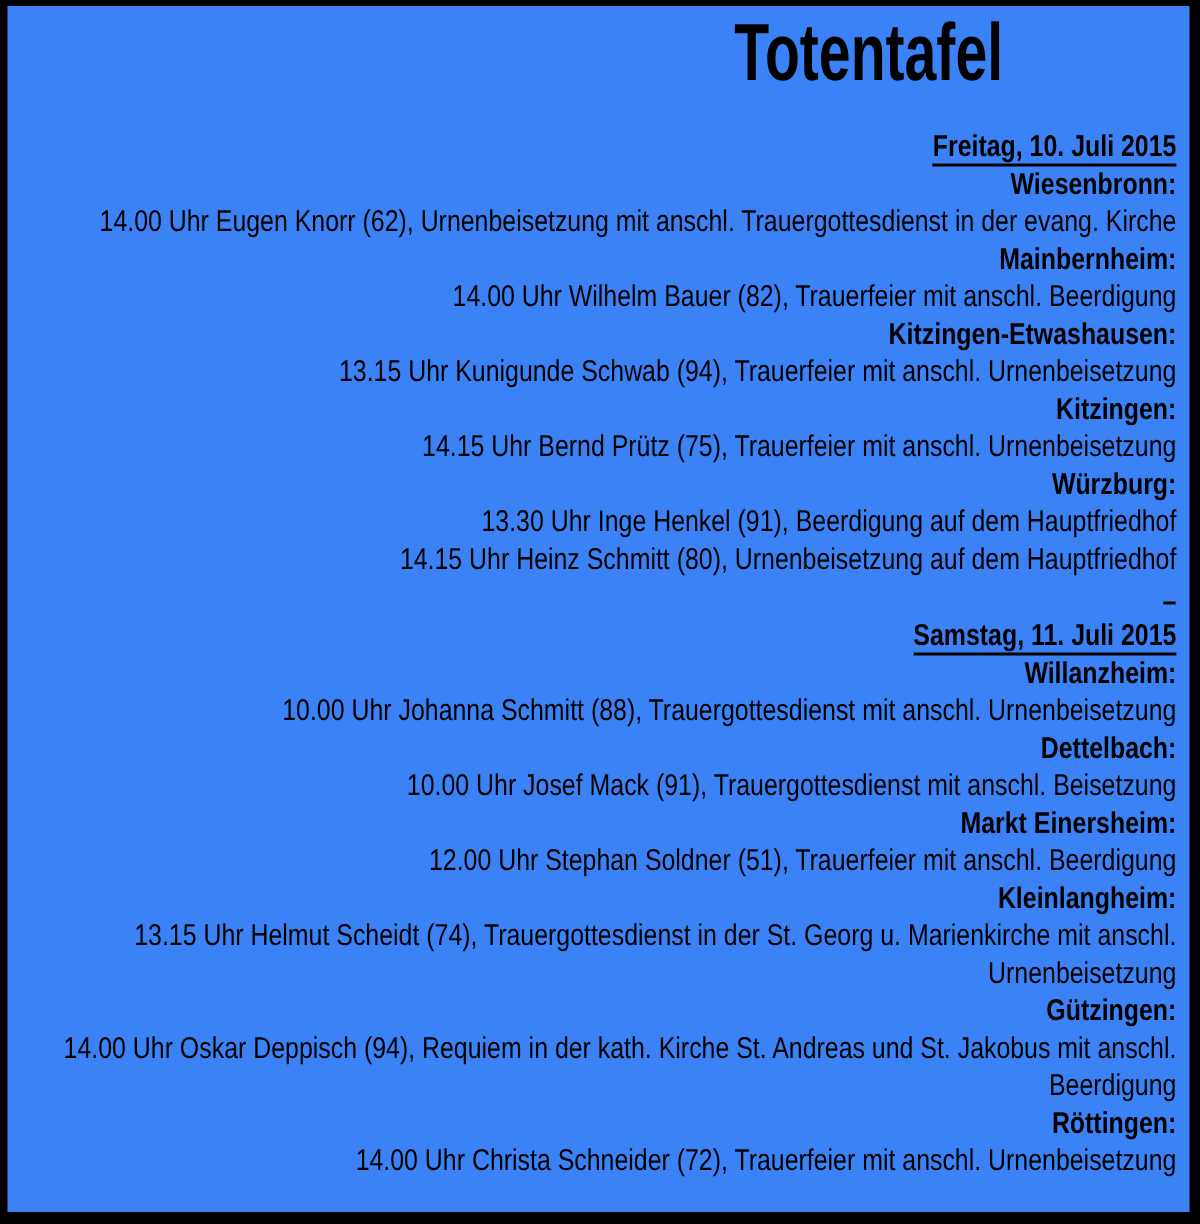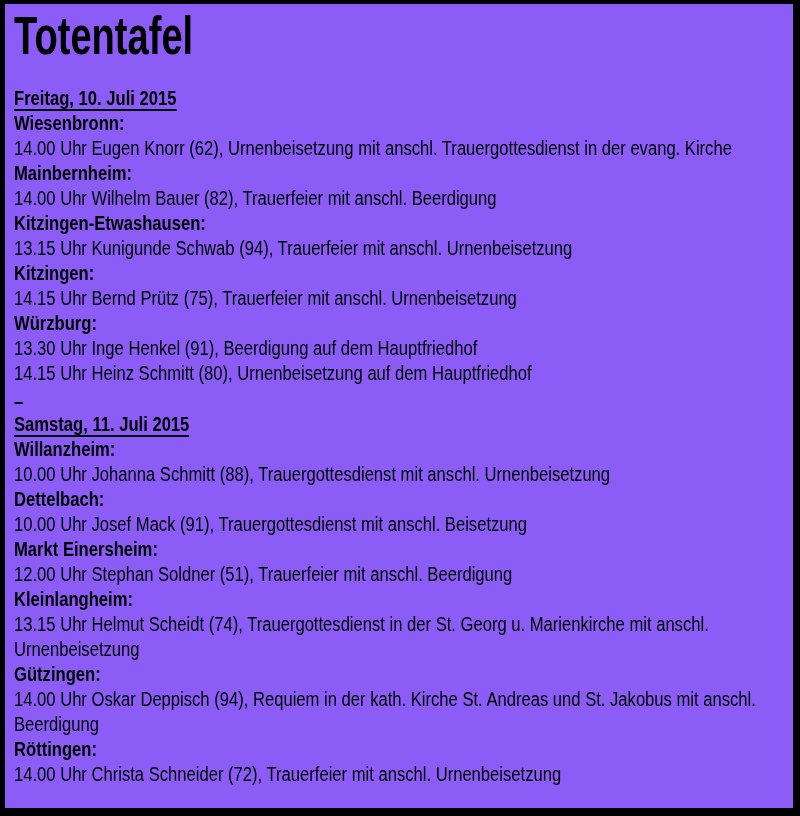--- a/index.html
+++ b/index.html
@@ -7,25 +7,26 @@
     padding: 0;
     background: #ffffff;
     width: 800px;
     height: 816px;
     font-family: "Liberation Sans", sans-serif;
   }
   .sheet {
     box-sizing: border-box;
     width: 800px;
     height: 816px;
-    background: #8b5cf6;
+    background: #3b82f6;
     border-style: solid;
     border-color: #000000;
     border-width: 4px 7px 8px 5px; 
     overflow: hidden;
+    text-align: right;
   }
   .content {
     margin: 6px 0 0 9px;
     width: 928px;                 
     transform: scaleX(0.83);      
     transform-origin: top left;
     color: #000000;
     font-size: 20px;
     line-height: 25px;
   }

